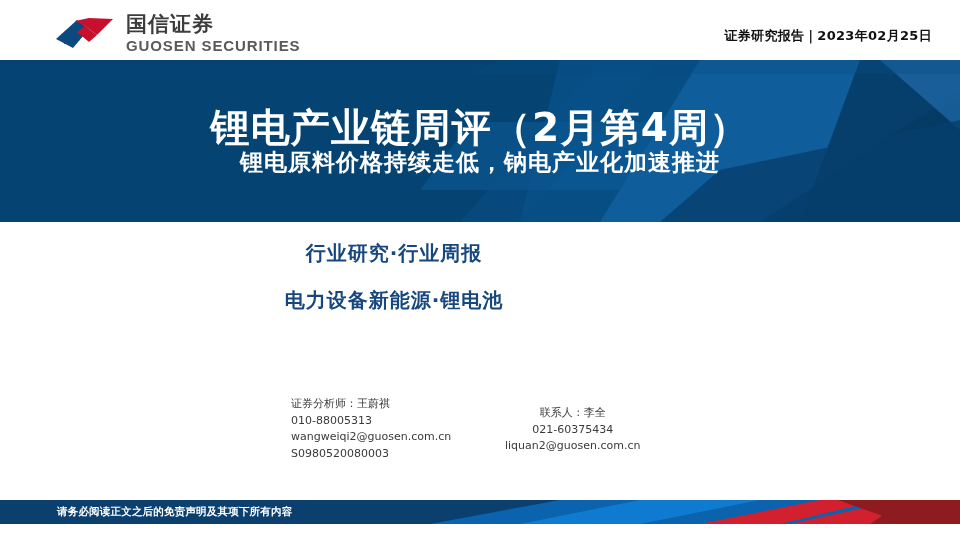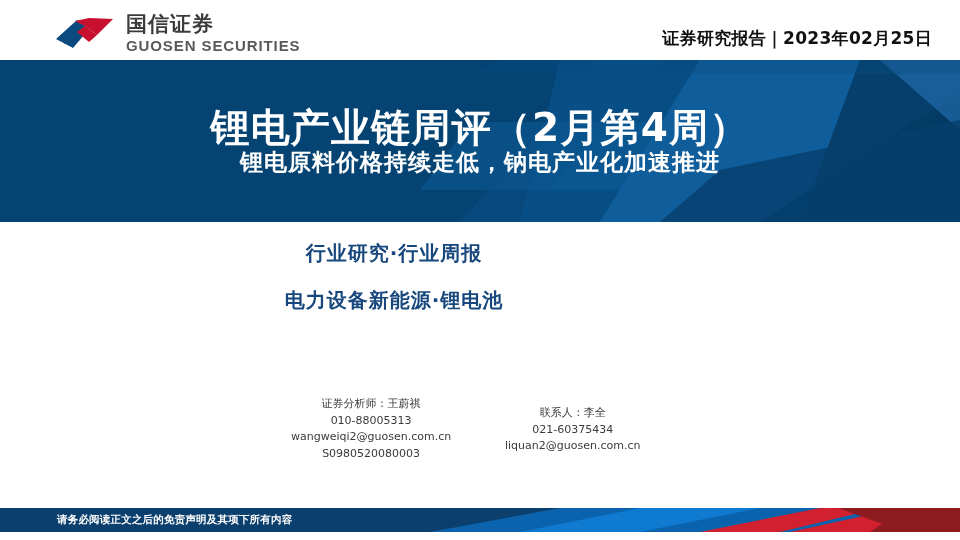--- a/index.html
+++ b/index.html
@@ -29,21 +29,21 @@
     letter-spacing:1px; line-height:1.05;
   }
   .logo-en {
     font-family:"Liberation Sans",sans-serif;
     font-size:15px; font-weight:700; color:#5a5a5a;
     letter-spacing:0.9px; margin-top:2px;
   }
   .header-right {
     position:absolute; right:28px; top:27px;
     font-family:"DejaVu Sans","Liberation Sans",sans-serif;
-    font-size:17px; font-weight:700; color:#111111;
+    font-size:13px; font-weight:700; color:#111111;
     letter-spacing:0.3px; white-space:nowrap;
   }
 
   
   .banner {
     position:absolute; left:0; top:60px; width:960px; height:162px;
     background:#044372; overflow:hidden;
   }
   .banner svg.deco { position:absolute; inset:0; width:960px; height:162px; }
   .banner-titles {
@@ -78,27 +78,27 @@
   
   .contacts {
     position:absolute; left:0; top:396px; width:960px; height:80px;
   }
   .contact-block {
     position:absolute;
     font-family:"DejaVu Sans","Liberation Sans",sans-serif;
     font-size:11px; color:#3a3a3a; line-height:16.5px;
     white-space:nowrap;
   }
-  .contact-analyst { left:291px; top:0px; text-align:center; }
+  .contact-analyst { left:291px; top:0px; text-align:left; }
   .contact-person  { left:505px; top:9px; text-align:center; }
   .contact-person .row { text-align:center; }
 
   
   .footer {
-    position:absolute; left:0; bottom:8px; width:960px; height:24px;
+    position:absolute; left:0; bottom:0; width:960px; height:40px;
     overflow:hidden;
   }
   .footer svg { position:absolute; inset:0; width:960px; height:24px; }
   .footer-text {
     position:absolute; left:57px; top:5px; z-index:4;
     font-family:"DejaVu Sans","Liberation Sans",sans-serif;
     font-size:10.5px; font-weight:700; color:#ffffff;
     letter-spacing:0.2px; white-space:nowrap;
   }
 </style>

